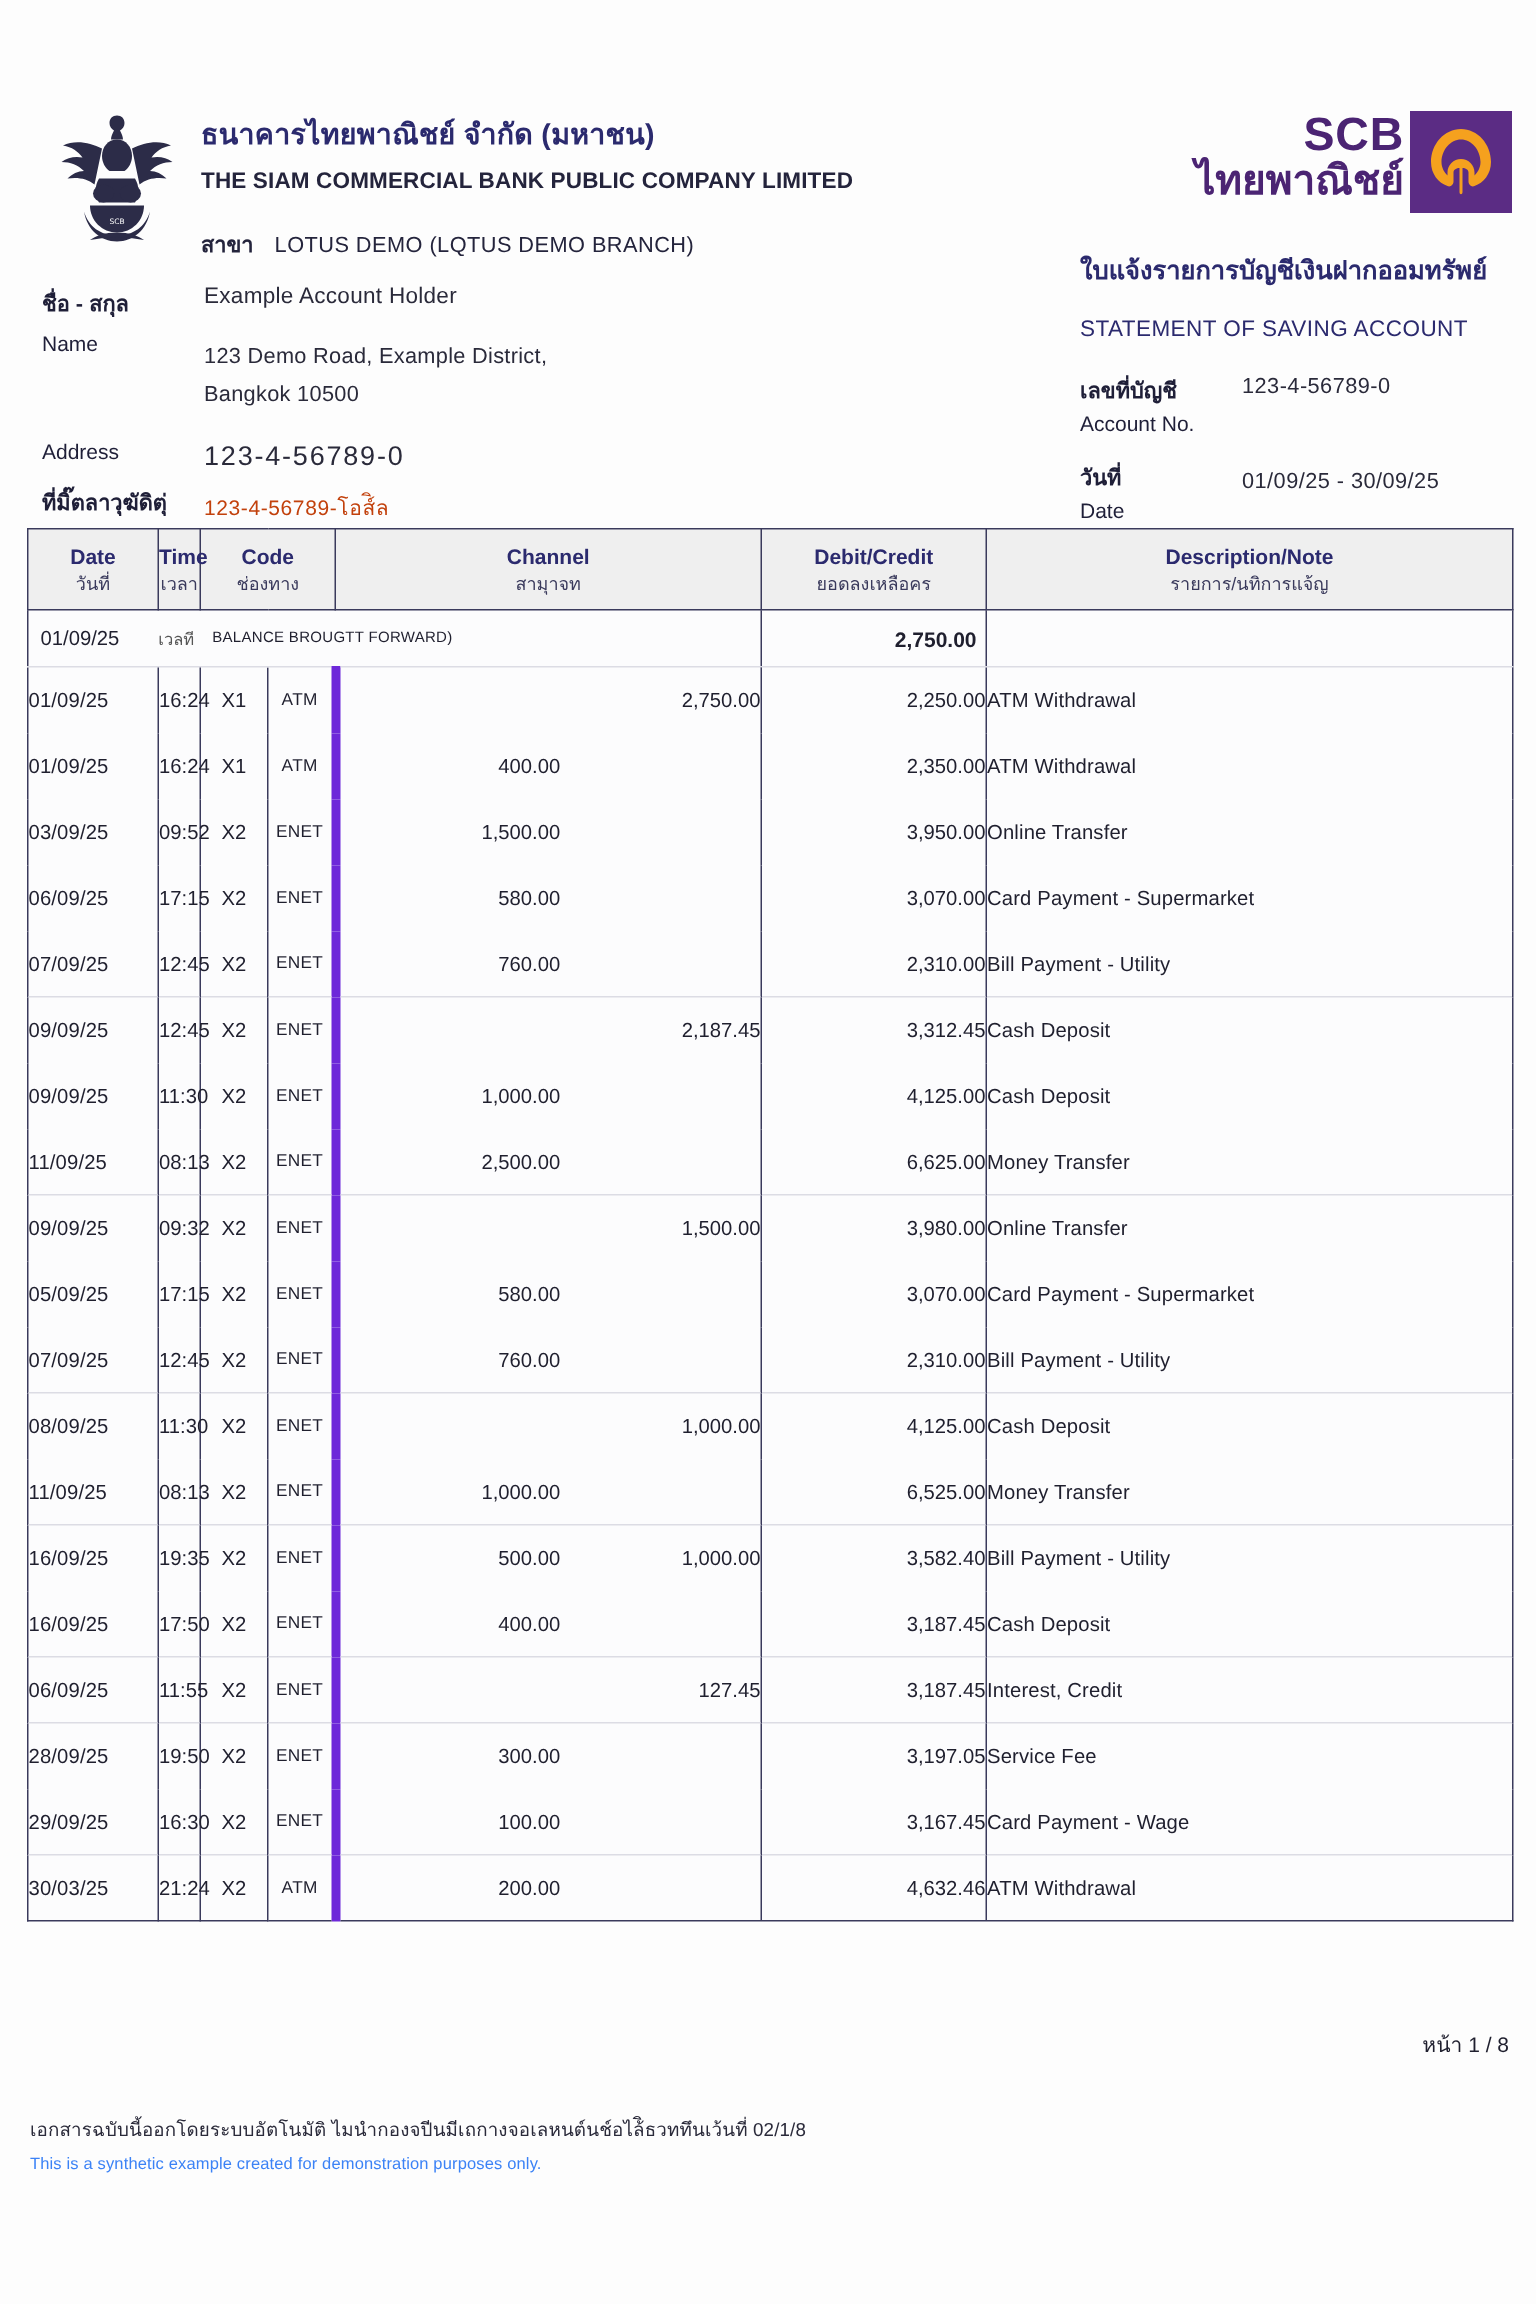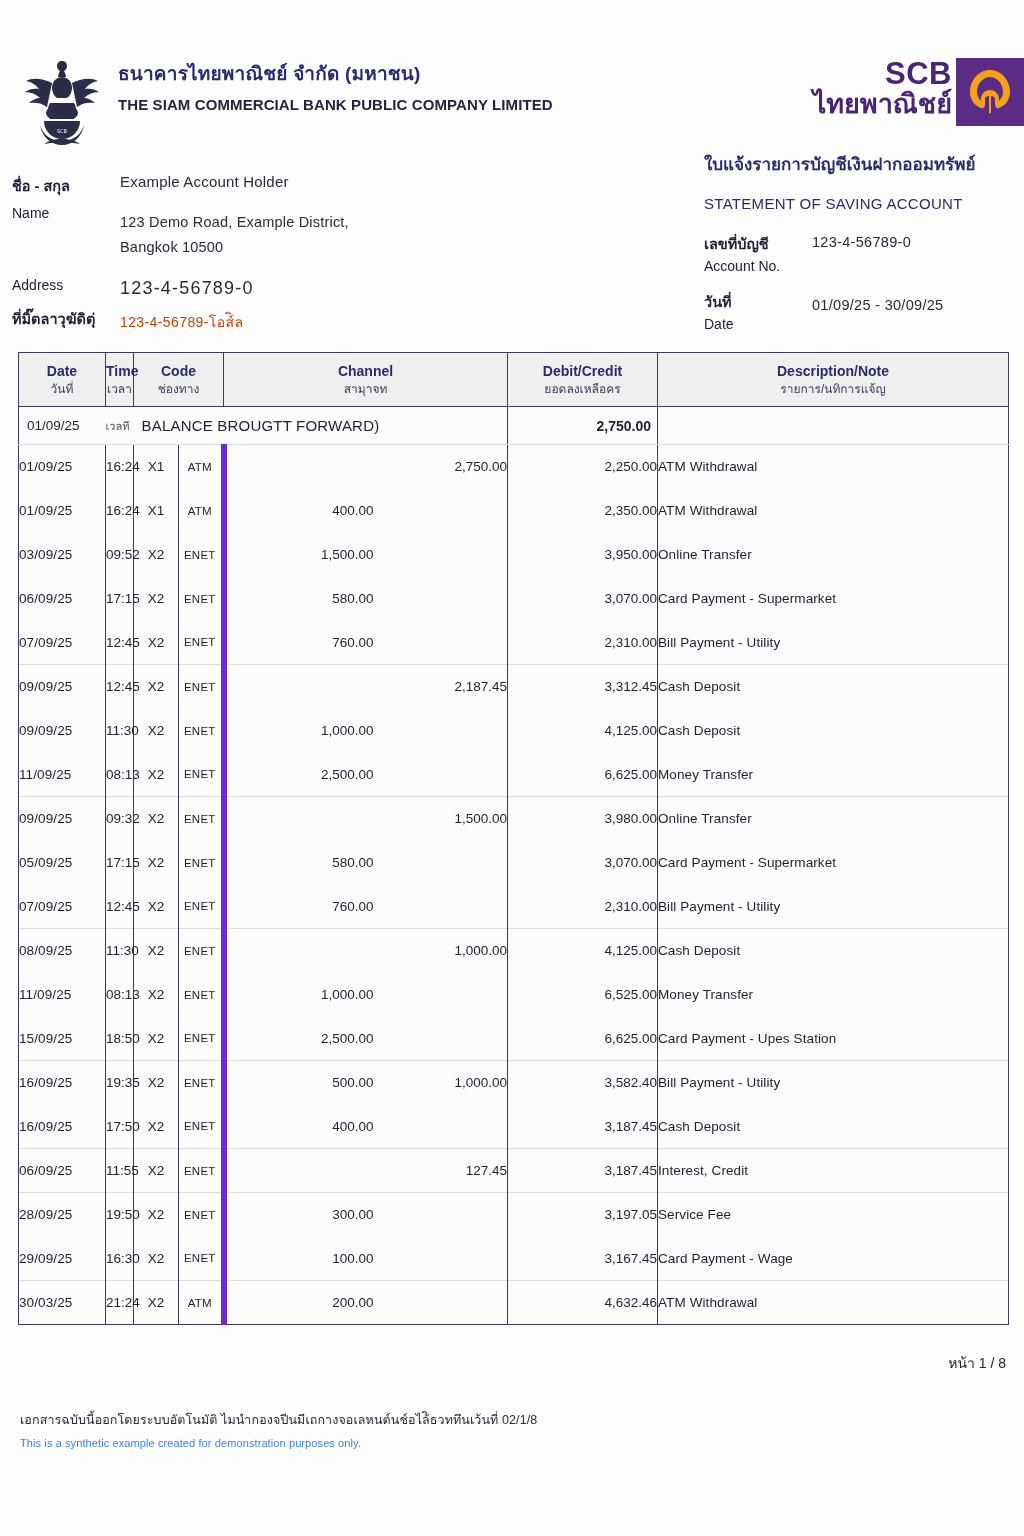--- a/index.html
+++ b/index.html
@@ -3,21 +3,21 @@
 <meta charset="utf-8">
 <style>
   * { box-sizing: border-box; margin: 0; padding: 0; }
   html, body {
     width: 1024px; height: 1536px;
     background: #fdfdfd;
     font-family: "Liberation Sans", sans-serif;
     color: #1a1a2e;
     overflow: hidden;
   }
-  .page { position: relative; width: 1024px; height: 1536px; padding: 0; }
+  .page { position: relative; width: 1024px; height: 1536px; padding: 16px; }
 
   
   .hdr { position: relative; height: 340px; }
 
   .emblem {
     position: absolute; left: 22px; top: 55px;
     width: 80px; height: 92px;
   }
   .emblem svg { width: 100%; height: 100%; display: block; }
 
@@ -125,21 +125,21 @@
   td.bal  { text-align: right; padding-right: 6px; border-left: 1px solid #3a3a5c; border-right: none; white-space: nowrap; }
   td.desc { padding-left: 8px; border-left: 1px solid #3a3a5c; letter-spacing: .1px; }
 
   
   tr.bf td {
     border-bottom: 1px solid #dcdce4;
     height: 38px; background: #fcfcfd;
   }
   tr.bf td.bf-date { padding-left: 8px; font-size: 13.5px; white-space: nowrap; border-right: none; }
   tr.bf td.bf-time { border-left: none; border-right: none; text-align: right; font-size: 11px; color: #555; padding-right: 4px; }
-  tr.bf td.bf-txt  { border-left: none; padding-left: 8px; font-size: 15px; letter-spacing: .2px; }
+  tr.bf td.bf-txt  { border-left: none; padding-left: 8px; font-size: 10px; letter-spacing: .2px; }
   tr.bf td.bf-amt  { text-align: right; padding-right: 6px; font-size: 14px; font-weight: bold; border-left: 1px solid #3a3a5c; border-right: none; }
   tr.bf td.bf-end  { border-left: 1px solid #3a3a5c; }
 
   
   .page-no {
     position: absolute; right: 18px; top: 1352px;
     font-size: 14px; color: #1f1f2e;
   }
   .foot-th {
     position: absolute; left: 20px; top: 1410px;
@@ -173,20 +173,24 @@
         </g>
         <g fill="#fdfdfd" font-family="DejaVu Sans" font-size="5">
           <text x="40" y="78" text-anchor="middle">SCB</text>
         </g>
       </svg>
     </div>
 
     <div class="bank-th">ธนาคารไทยพาณิชย์ จำกัด (มหาชน)</div>
     <div class="bank-en">THE SIAM COMMERCIAL BANK PUBLIC COMPANY LIMITED</div>
 
+    <div class="branch-row">
+      <span class="lbl">สาขา</span>
+      <span class="val">LOTUS DEMO (LQTUS DEMO BRANCH)</span>
+    </div>
 
     <div class="scb">
       <div class="scb-txt">
         <span class="s1">SCB</span>
         <span class="s2">ไทยพาณิชย์</span>
       </div>
       <div class="scb-mark">
         <svg viewBox="0 0 46 48" xmlns="http://www.w3.org/2000/svg">
           <path d="M23 2 C12 2 3 12 3 24 C3 32 8 38 14 40 C16 41 18 39 18 37 L18 31 C18 29 20 28 22 28 L22 44 C22 46 24 46 24 44 L24 28 C26 28 28 29 28 31 L28 37 C28 39 30 41 32 40 C38 38 43 32 43 24 C43 12 34 2 23 2 Z M23 9 C30 9 36 16 36 24 C36 28 34 31 32 33 L32 31 C32 26 28 22 23 22 C18 22 14 26 14 31 L14 33 C12 31 10 28 10 24 C10 16 16 9 23 9 Z" fill="#f5a11e"></path>
         </svg>
@@ -387,30 +391,20 @@
           <tr>
             <td class="dt">11/09/25</td>
             <td class="tm">08:13</td>
             <td class="cd">X2</td>
             <td class="ch">ENET</td>
             <td class="num debit">1,000.00</td>
             <td class="num credit"></td>
             <td class="bal">6,525.00</td>
             <td class="desc">Money Transfer</td>
           </tr>
-          <tr>
-            <td class="dt">15/09/25</td>
-            <td class="tm">18:50</td>
-            <td class="cd">X2</td>
-            <td class="ch">ENET</td>
-            <td class="num debit">2,500.00</td>
-            <td class="num credit"></td>
-            <td class="bal">6,625.00</td>
-            <td class="desc">Card Payment - Upes Station</td>
-          </tr>
           <tr class="grp-top">
             <td class="dt">16/09/25</td>
             <td class="tm">19:35</td>
             <td class="cd">X2</td>
             <td class="ch">ENET</td>
             <td class="num debit">500.00</td>
             <td class="num credit">1,000.00</td>
             <td class="bal">3,582.40</td>
             <td class="desc">Bill Payment - Utility</td>
           </tr>

